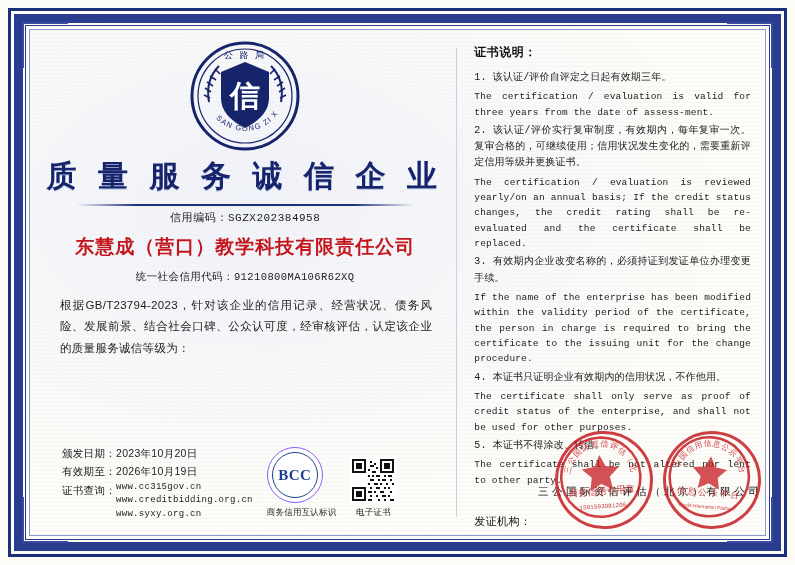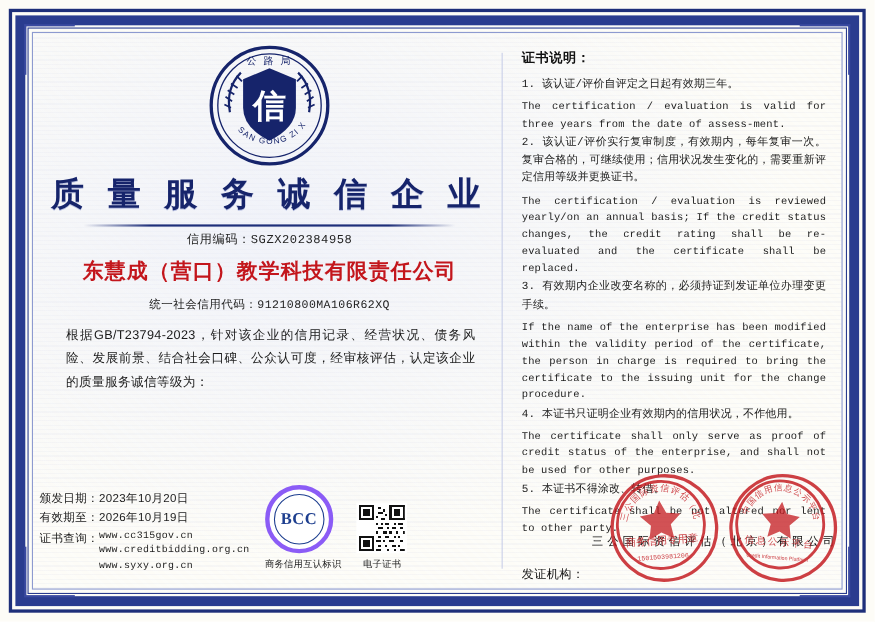--- a/index.html
+++ b/index.html
@@ -144,21 +144,21 @@
     font-family:"Liberation Serif", serif;
     font-weight:bold;
     font-size:44px;
     letter-spacing:14px;
     margin-top:4px;
     text-indent:14px;
   }
 
   
   .bottom-left{
-    position:absolute;left:6px;bottom:14px;right:10px;
+    position:absolute;left:32px;bottom:14px;right:10px;
     display:flex;
     align-items:flex-end;
   }
   .dates{
     font-size:10.5px;
     line-height:1.75;
     color:#1b1b1b;
     letter-spacing:.3px;
   }
   .dates .url{
@@ -173,21 +173,21 @@
   .badges{
     display:flex;
     align-items:flex-end;
     gap:14px;
     margin-left:14px;
     padding-bottom:2px;
   }
   .badge-item{text-align:center;}
   .bcc{
     width:54px;height:54px;border-radius:50%;
-    border:4px solid #8b5cf6;
+    border:1px solid #8b5cf6;
     display:flex;align-items:center;justify-content:center;
     position:relative;
     background:#fff;
   }
   .bcc:after{
     content:"";position:absolute;left:4px;top:4px;right:4px;bottom:4px;
     border:1px solid #1e3f8f;border-radius:50%;
   }
   .bcc span{
     font-family:"Liberation Serif", serif;

